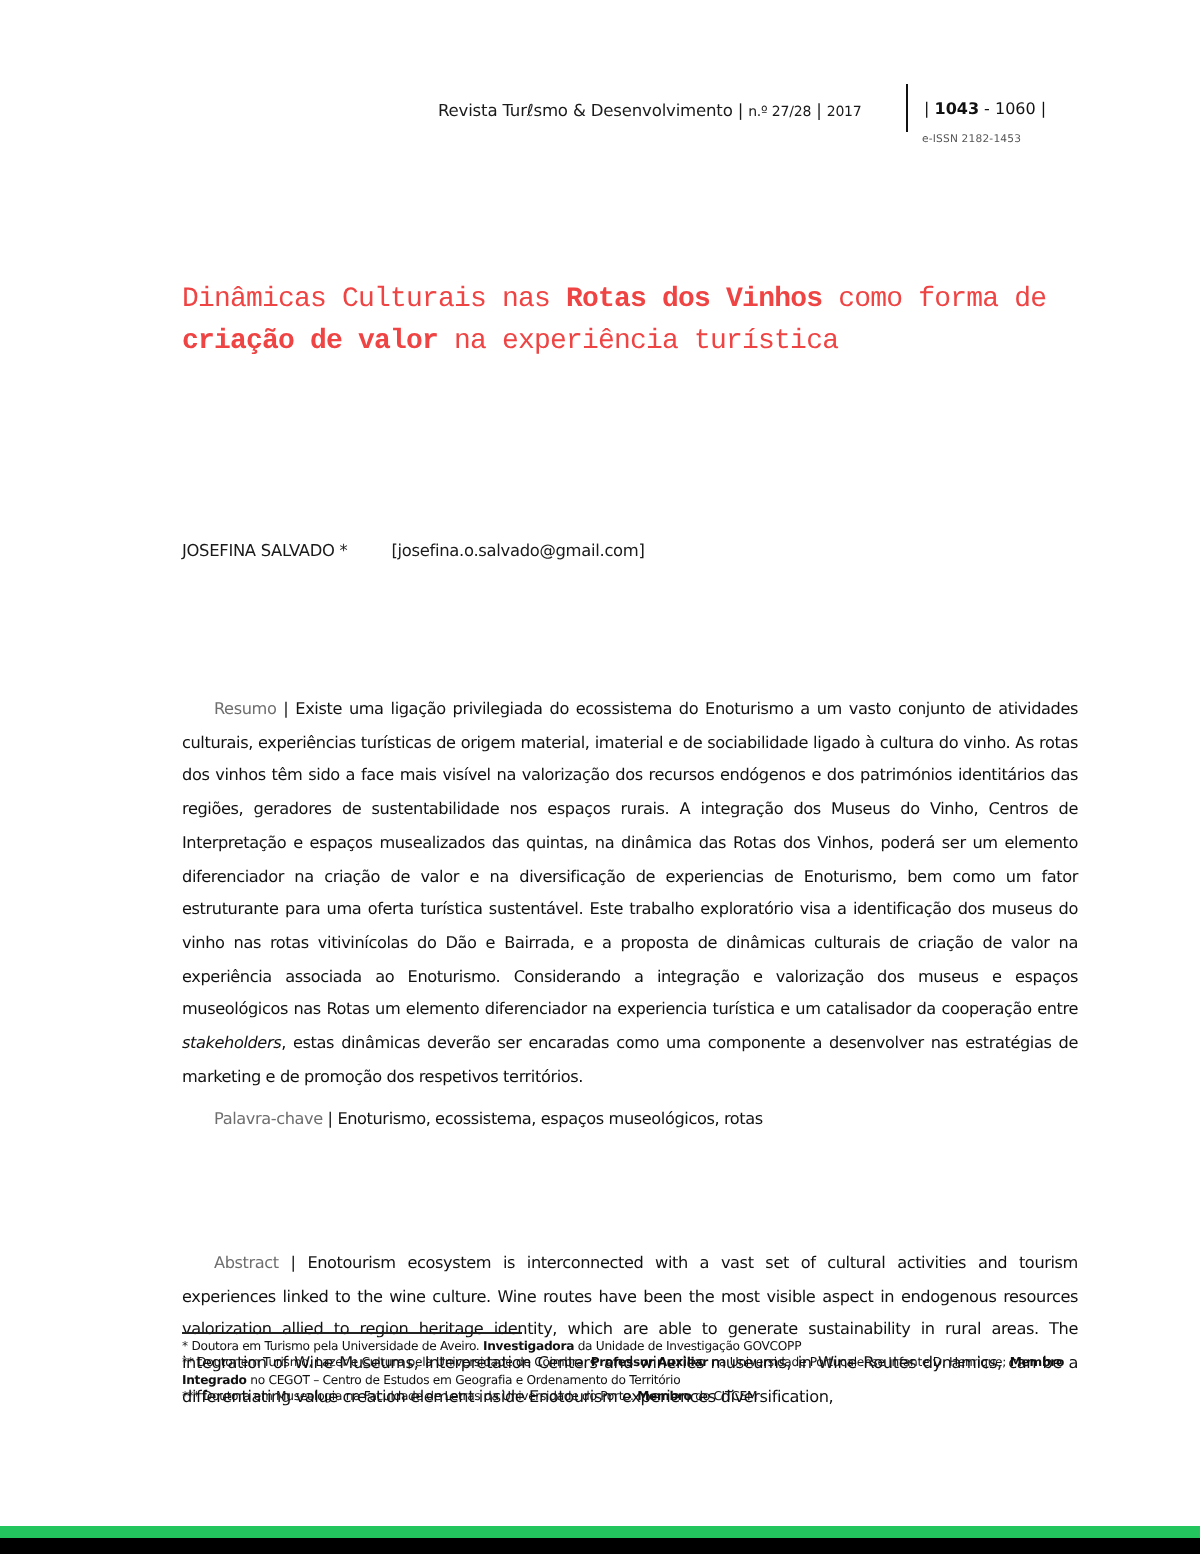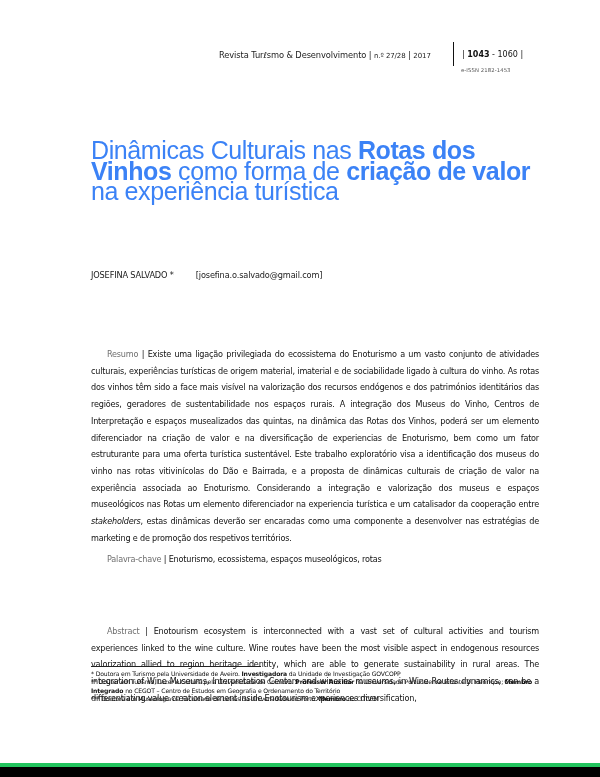--- a/index.html
+++ b/index.html
@@ -1,28 +1,28 @@
 <!DOCTYPE html>
 <html><head>
 <meta charset="utf-8">
 <style>
   html, body { margin: 0; padding: 0; }
   body { width: 600px; height: 777px; background: #000; position: relative; overflow: hidden; }
-  .page { position: absolute; left: 0; top: 0; width: 600px; height: 763px; background: #fff; border-bottom: 4px solid #22c55e; }
+  .page { position: absolute; left: 0; top: 0; width: 600px; height: 763px; background: #fff; border-bottom: 6px solid #22c55e; }
   .sans { font-family: "DejaVu Sans", sans-serif; }
 
   .header { position: absolute; top: 48px; left: 0; width: 600px; }
   .journal-line { position: absolute; left: 219px; top: 2px; font-size: 8.3px; color: #1a1a1a; white-space: nowrap; letter-spacing: -0.1px; }
   .journal-line .num { font-size: 7px; }
   .divider-v { position: absolute; left: 453px; top: -6px; width: 1.3px; height: 24px; background: #111; }
   .pages { position: absolute; left: 462px; top: 2px; font-size: 8px; color: #111; white-space: nowrap; }
   .pages b { font-weight: bold; }
   .issn { position: absolute; left: 461px; top: 19px; font-size: 5.3px; color: #555; white-space: nowrap; letter-spacing: 0.1px; }
 
-  .title { position: absolute; left: 91px; top: 140px; width: 450px; font-family: Liberation Sans, sans-serif; font-size: 25px; line-height: 20.5px; color: #3b82f6; letter-spacing: -0.4px; }
+  .title { position: absolute; left: 91px; top: 140px; width: 450px; font-family: Liberation Mono, monospace; font-size: 14px; line-height: 20.5px; color: #ef4444; letter-spacing: -0.4px; }
   .title b { font-weight: bold; }
   .subtitle { position: absolute; left: 91px; top: 214px; width: 450px; font-family: "DejaVu Serif", serif; font-size: 12.4px; line-height: 15px; color: #222; letter-spacing: -0.3px; }
   .subtitle b { font-family: "DejaVu Sans", sans-serif; font-weight: bold; font-size: 11.5px; }
 
   .authors { position: absolute; left: 91px; top: 270px; font-size: 8.2px; color: #1a1a1a; }
   .author { height: 21px; white-space: nowrap; letter-spacing: -0.15px; }
   .author .email { margin-left: 22px; }
 
   .abstract-block { position: absolute; left: 91px; width: 448px; font-size: 8.1px; line-height: 16.7px; color: #111; text-align: justify; letter-spacing: -0.2px; }
   .label-gray { color: #6e6e6e; margin-left: 16px; }

